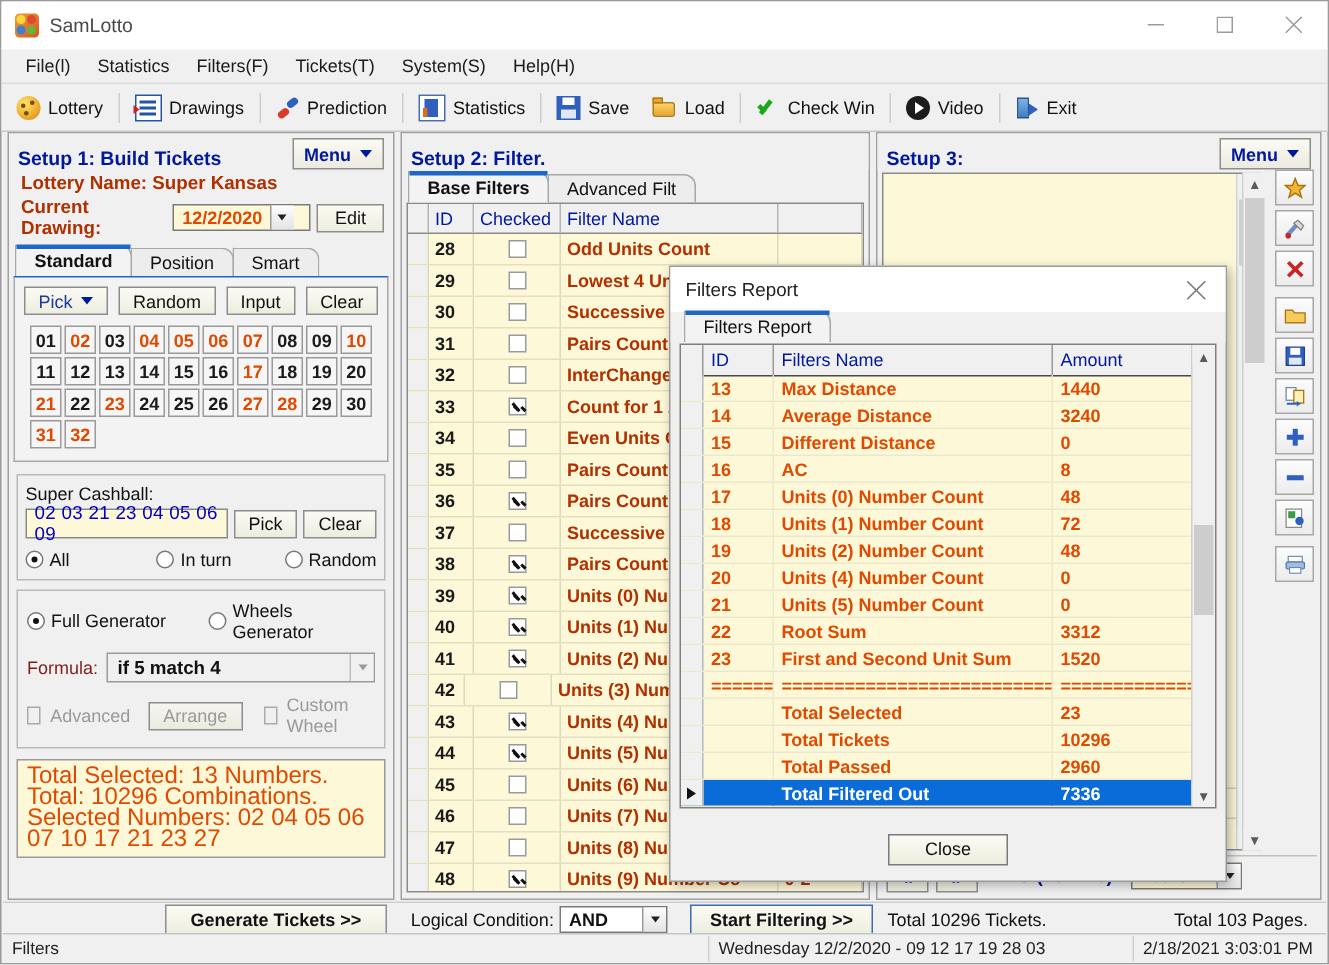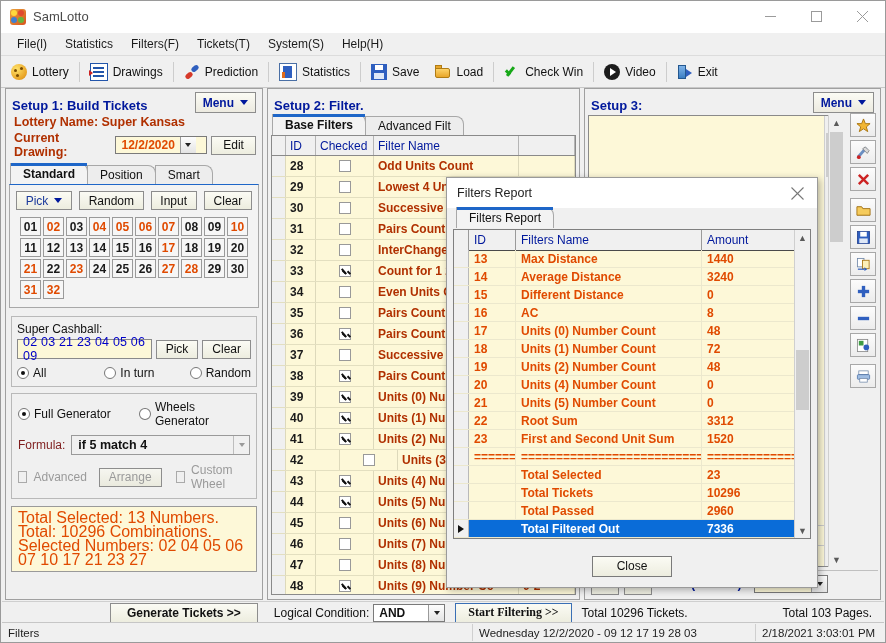--- a/index.html
+++ b/index.html
@@ -556,21 +556,21 @@
               <div class="gc" style="width:14px;background:#f0f0f0"></div>
               <div class="gc idc" style="width:30px">41</div>
               <div class="gc chkcell" style="width:58px">
                 <span class="cb2 on"></span>
               </div>
               <div class="gc namec" style="width:145px">Units (2) Numbe</div>
               <div class="gc condc" style="flex:1"></div>
             </div>
             <div class="grow">
               <div class="gc" style="width:14px;background:#f0f0f0"></div>
-              <div class="gc idc" style="width:54px">42</div>
+              <div class="gc idc" style="width:24px">42</div>
               <div class="gc chkcell" style="width:58px">
                 <span class="cb2"></span>
               </div>
               <div class="gc namec" style="width:145px">Units (3) Numbe</div>
               <div class="gc condc" style="flex:1"></div>
             </div>
             <div class="grow">
               <div class="gc" style="width:14px;background:#f0f0f0"></div>
               <div class="gc idc" style="width:30px">43</div>
               <div class="gc chkcell" style="width:58px">
@@ -879,21 +879,21 @@
 
   </div>
 
   <div class="actionbar">
     <div class="btn" style="margin-left:108px;padding:0 16px;font-weight:bold;">Generate Tickets &gt;&gt;</div>
     <span class="lbl-s" style="margin-left:16px">Logical Condition:</span>
     <div class="combo" style="width:72px;margin-left:4px;background:#fff">
       <span class="val" style="color:#111;font-weight:bold">AND</span>
       <span class="arrow" style="margin-left:auto"></span>
     </div>
-    <div class="btn" style="margin-left:10px;padding:0 12px;font-weight:bold;border:1px solid #3a6fb5;font-family:Liberation Serif, serif;">Start Filtering &gt;&gt;</div>
+    <div class="btn" style="margin-left:15px;padding:0 12px;font-weight:bold;border:1px solid #3a6fb5;">Start Filtering &gt;&gt;</div>
     <span class="lbl-s" style="margin-left:10px">Total 10296 Tickets.</span>
     <span class="lbl-s" style="margin-left:auto;margin-right:12px">Total 103 Pages.</span>
   </div>
 
   <div class="statusbar">
     <div class="sb-cell" style="width:470px">Filters</div>
     <div class="sb-sep"></div>
     <div class="sb-cell" style="flex:1">Wednesday 12/2/2020 - 09 12 17 19 28 03</div>
     <div class="sb-sep"></div>
     <div class="sb-cell" style="width:128px">2/18/2021 3:03:01 PM</div>

